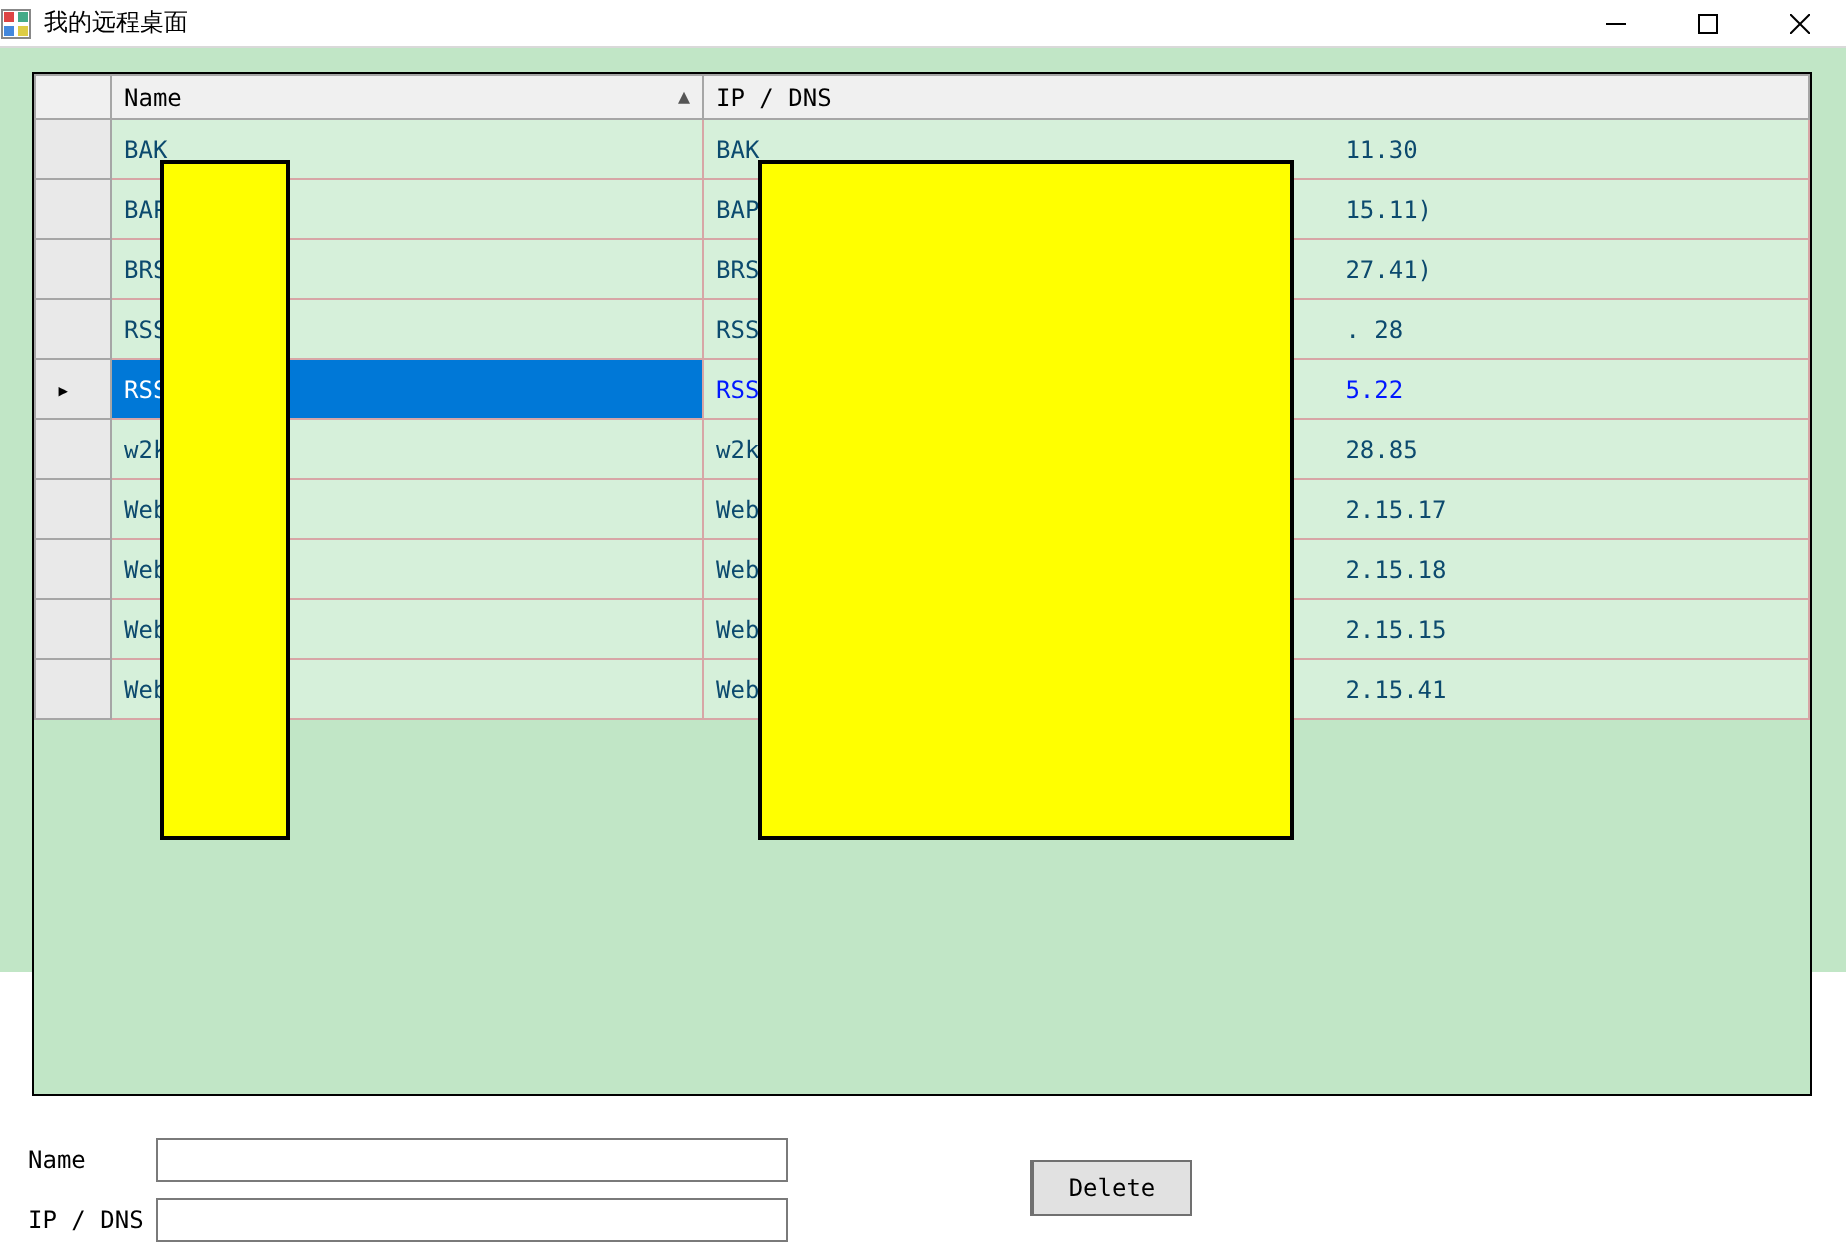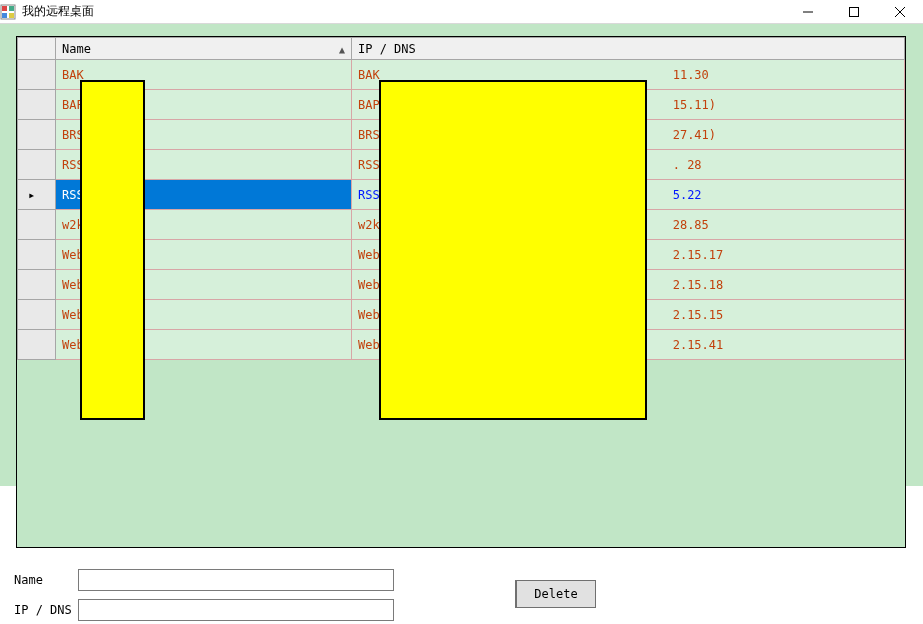--- a/index.html
+++ b/index.html
@@ -77,21 +77,21 @@
     position:absolute;
     right:6px; top:50%; transform:translateY(-50%);
     font-size:10px; color:#555;
   }
   col.rowhdr { width:38px; }
   col.namecol { width:296px; }
   col.ipcol   { width:auto; }
   tbody td {
     border:1px solid #d7a6a6;
     background:#d6f0da;
-    color:#c2410c;
+    color:#0c4a6e;
     font-family: "NSimSun","SimSun",monospace;
     white-space:nowrap;
     overflow:hidden;
   }
   tbody td.rowhead {
     background:#e9e9e9;
     border:1px solid #a6a6a6;
     color:#000;
     text-align:center;
     position:relative;

